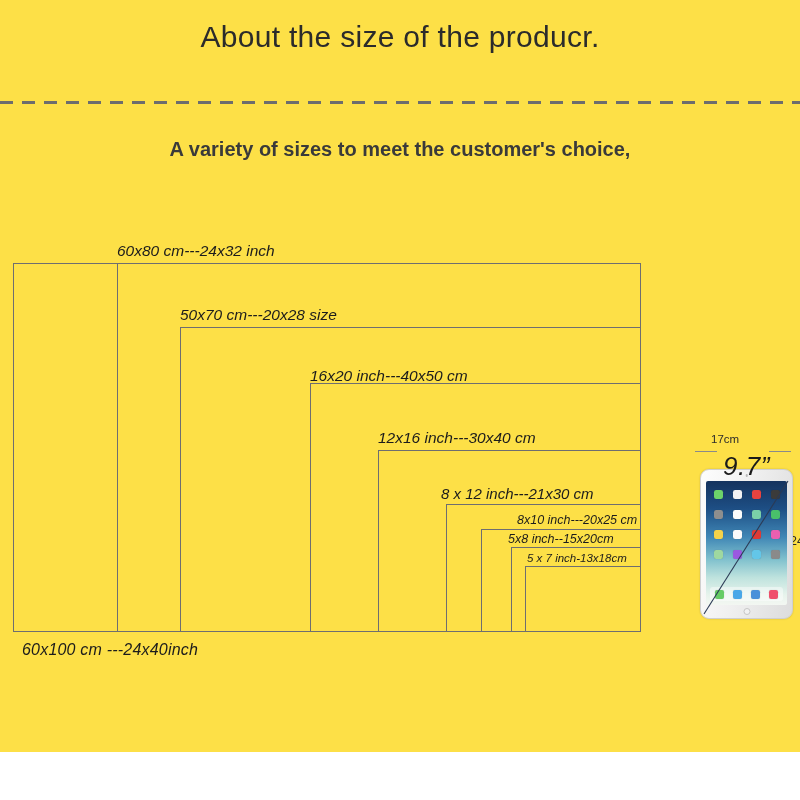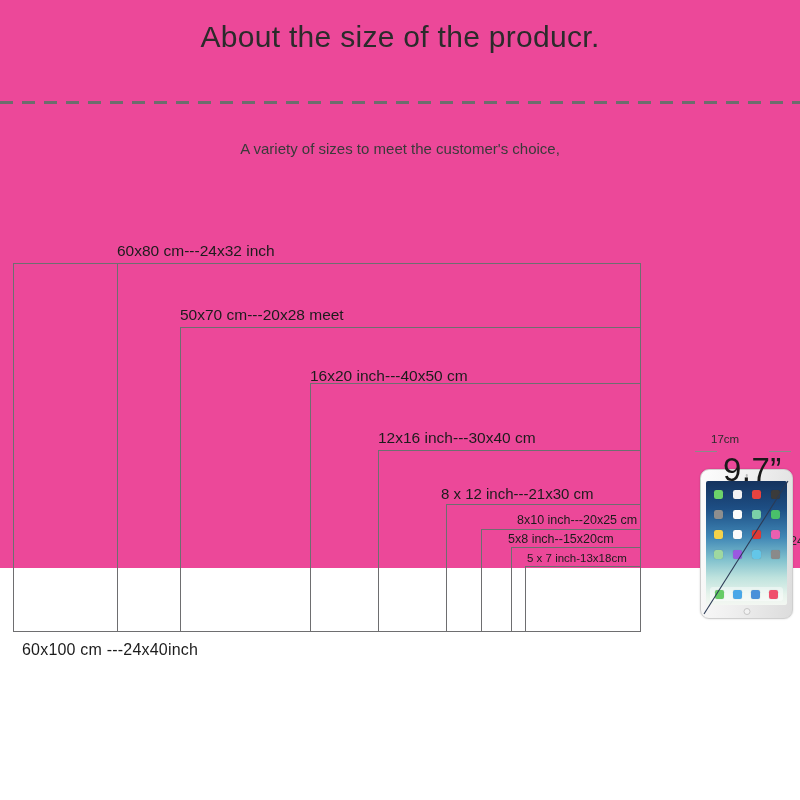--- a/index.html
+++ b/index.html
@@ -5,22 +5,22 @@
   * { box-sizing: border-box; }
   html, body {
     margin: 0; padding: 0;
     width: 800px; height: 800px;
     background: #ffffff;
     font-family: "Liberation Sans", sans-serif;
     overflow: hidden;
   }
   #page {
     position: relative;
-    width: 800px; height: 568px;
-    background: #ec4899;
+    width: 800px; height: 752px;
+    background: #fde047;
   }
 
   
   .title {
     position: absolute;
     left: 0; top: 20px;
     width: 800px;
     text-align: center;
     font-size: 30px;
     font-weight: 400;
@@ -34,39 +34,40 @@
     background-image: repeating-linear-gradient(
         to right,
         #6d6d6d 0px, #6d6d6d 13px,
         rgba(255,255,255,0) 13px, rgba(255,255,255,0) 22px);
   }
   .subtitle {
     position: absolute;
     left: 0; top: 133px;
     width: 800px;
     text-align: center;
-    font-size: 15px;
+    font-size: 20px;
     line-height: 32px;
     color: #3a3a3a;
-    font-weight: 400;
+    font-weight: 700;
   }
   .subtitle div { display: block; }
 
   
   .rect {
     position: absolute;
     border: 1px solid #6e6e70;
     background: transparent;
   }
   .rect-label {
     position: absolute;
     white-space: nowrap;
     color: #1c1c1c;
     font-weight: 400;
     line-height: 1;
+    font-style: italic;
   }
   .lbl-lg  { font-size: 15.5px; }
   .lbl-md  { font-size: 15px; }
   .lbl-sm  { font-size: 12.5px; }
   .lbl-xs  { font-size: 11.5px; }
   .lbl-bottom { font-size: 16px; letter-spacing: 0.2px; text-align: right; }
 
   
   #ipad-wrap { position: absolute; left: 640px; top: 434px; width: 160px; height: 195px; margin-left: 47px; }
 
@@ -93,22 +94,23 @@
   }
   .dim-line-v .seg.a { top: 0; height: 52px; }
   .dim-line-v .seg.b { bottom: 0; height: 52px; }
   .dim-v-text {
     position: absolute; left: 103px; top: 100px;
     font-size: 12.5px; color: #2b2b2b; white-space: nowrap;
   }
 
   .diag-text {
     position: absolute; left: 36px; top: 17px;
-    font-size: 33px; color: #1a1a1a; letter-spacing: 0.5px;
+    font-size: 26px; color: #1a1a1a; letter-spacing: 0.5px;
     z-index: 6;
+    font-style: italic;
   }
 
   .ipad-body {
     position: absolute;
     left: 13px; top: 35px;
     width: 93px; height: 150px;
     background: linear-gradient(100deg,#fdfdfd 0%,#f0f0f0 45%,#dcdcdc 100%);
     border: 1px solid #cfcfcf;
     border-radius: 9px;
     box-shadow: 0 0 2px rgba(0,0,0,0.18);
@@ -171,21 +173,21 @@
   <div class="rect" style="left:117px; top:263px; width:524px; height:369px;"></div>
   <div class="rect" style="left:180px; top:327px; width:461px; height:305px;"></div>
   <div class="rect" style="left:310px; top:383px; width:331px; height:249px;"></div>
   <div class="rect" style="left:378px; top:450px; width:263px; height:182px;"></div>
   <div class="rect" style="left:446px; top:504px; width:195px; height:128px;"></div>
   <div class="rect" style="left:481px; top:529px; width:160px; height:103px;"></div>
   <div class="rect" style="left:511px; top:547px; width:130px; height:85px;"></div>
   <div class="rect" style="left:525px; top:566px; width:116px; height:66px;"></div>
 
   <div class="rect-label lbl-lg" style="left:117px; top:243px;">60x80 cm---24x32 inch</div>
-  <div class="rect-label lbl-lg" style="left:180px; top:307px;">50x70 cm---20x28 meet</div>
+  <div class="rect-label lbl-lg" style="left:180px; top:307px;">50x70 cm---20x28 size</div>
   <div class="rect-label lbl-lg" style="left:310px; top:368px;">16x20 inch---40x50 cm</div>
   <div class="rect-label lbl-lg" style="left:378px; top:430px;">12x16 inch---30x40 cm</div>
   <div class="rect-label lbl-md" style="left:441px; top:486px;">8 x 12 inch---21x30 cm</div>
   <div class="rect-label lbl-sm" style="left:482px; top:514px;margin-left:35px;">8x10 inch---20x25 cm</div>
   <div class="rect-label lbl-sm" style="left:508px; top:533px;">5x8 inch--15x20cm</div>
   <div class="rect-label lbl-xs" style="left:527px; top:553px;">5 x 7 inch-13x18cm</div>
   <div class="rect-label lbl-bottom" style="left:22px; top:642px;">60x100 cm ---24x40inch</div>
 
   <div id="ipad-wrap">
 

